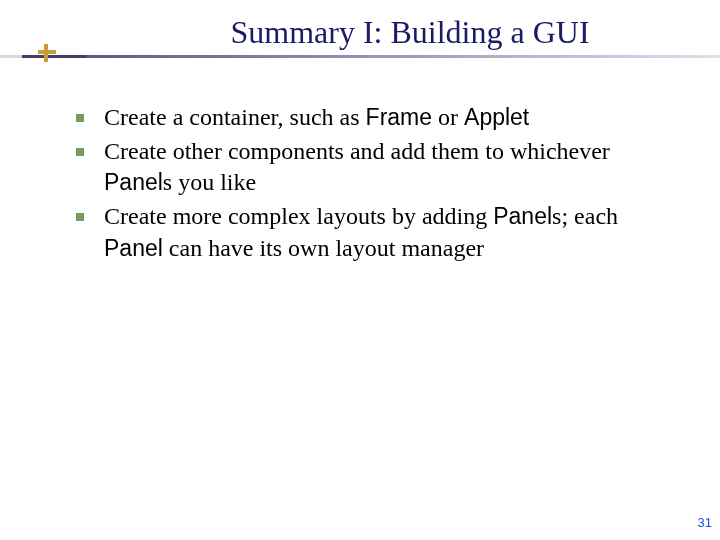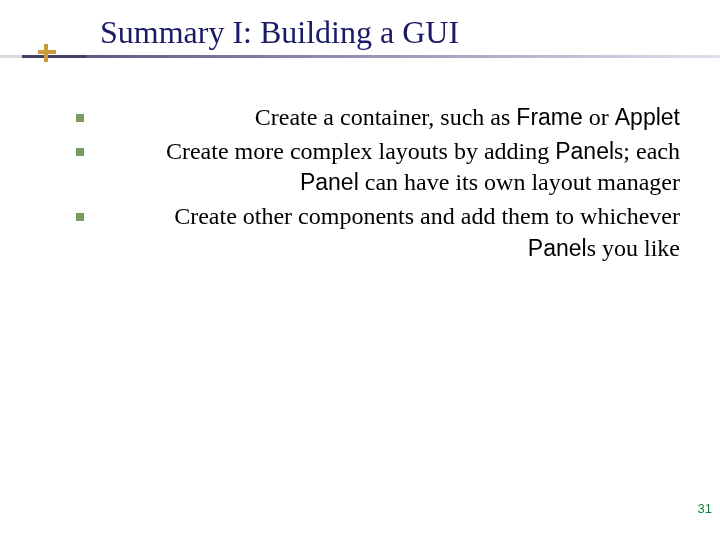--- a/index.html
+++ b/index.html
@@ -7,20 +7,21 @@
       width: 720px;
       height: 540px;
       background: #ffffff;
       font-family: "Times New Roman", Times, serif;
       position: relative;
       overflow: hidden;
     }
     .title-wrap {
       padding-top: 14px;
       padding-left: 100px;
+      text-align: center;
     }
     .title {
       font-size: 32px;
       color: #1a1a66;
       font-weight: normal;
     }
     .title-underline {
       margin-top: 4px;
       height: 3px;
       width: 100%;
@@ -61,56 +62,55 @@
     ul.bullets {
       list-style: none;
     }
     ul.bullets > li {
       position: relative;
       font-size: 24px;
       line-height: 1.32;
       color: #000;
       padding-left: 28px;
       margin-bottom: 2px;
-      text-align: right;
     }
     ul.bullets > li::before {
       content: "";
       position: absolute;
       left: 0;
       top: 12px;
       width: 8px;
       height: 8px;
       background: #7a9b5e;
     }
     .code {
       font-family: Arial, Helvetica, sans-serif;
       font-size: 23px;
     }
     .page-num {
       position: absolute;
       right: 8px;
-      bottom: 24px;
+      bottom: 10px;
       font-family: Arial, Helvetica, sans-serif;
       font-size: 13px;
-      color: #15803d;
+      color: #1d4ed8;
       margin-left: 43px;
     }
   </style>
 </head>
 <body>
 
 <div class="accent-mark"></div>
 
 <div class="title-wrap">
   <h1 class="title">Summary I: Building a GUI</h1>
 </div>
 <div class="title-underline"></div>
 
 <div class="content">
   <ul class="bullets">
     <li><span>Create a container, such as  </span><span class="code">Frame</span><span> or  </span><span class="code">Applet</span></li>
+    <li><span>Create other components and add them to whichever </span><span class="code">Panel</span><span>s you like</span></li>
     <li><span>Create more complex layouts by adding </span><span class="code">Panel</span><span>s; each </span><span class="code">Panel</span><span> can have its own layout manager</span></li>
-    <li><span>Create other components and add them to whichever </span><span class="code">Panel</span><span>s you like</span></li>
   </ul>
 </div>
 
 <div class="page-num">31</div>
 
 </body></html>

